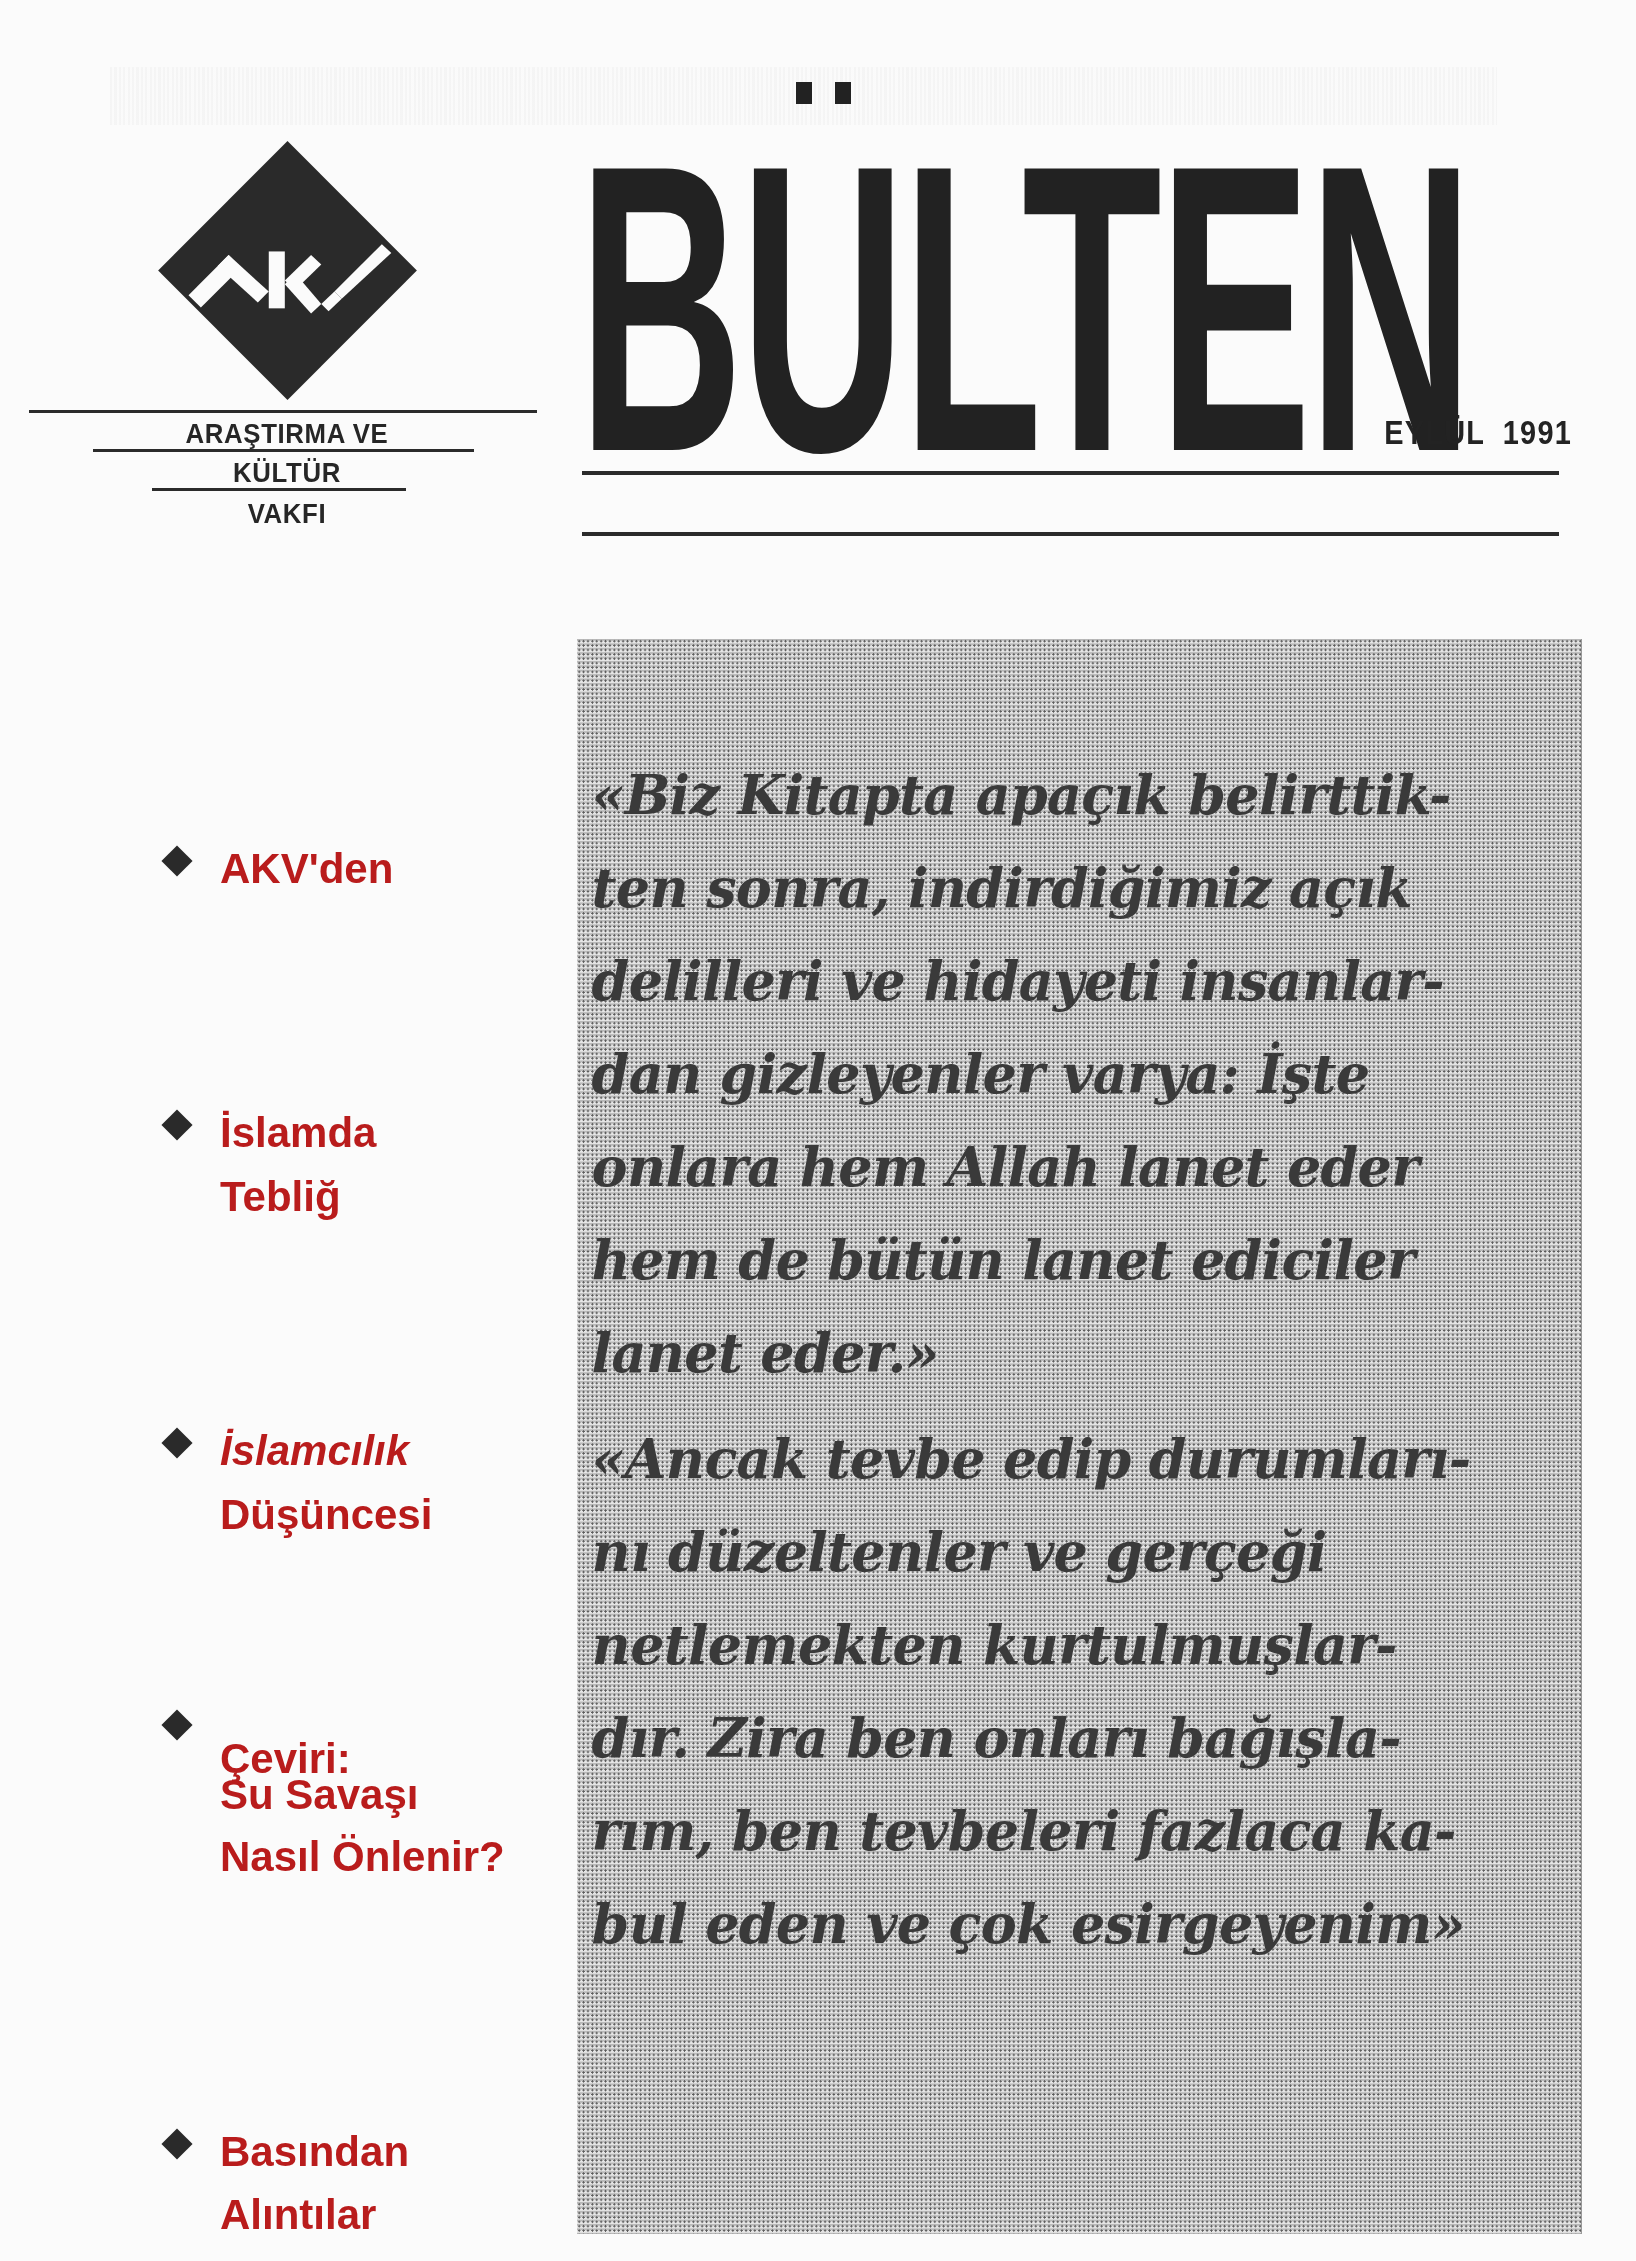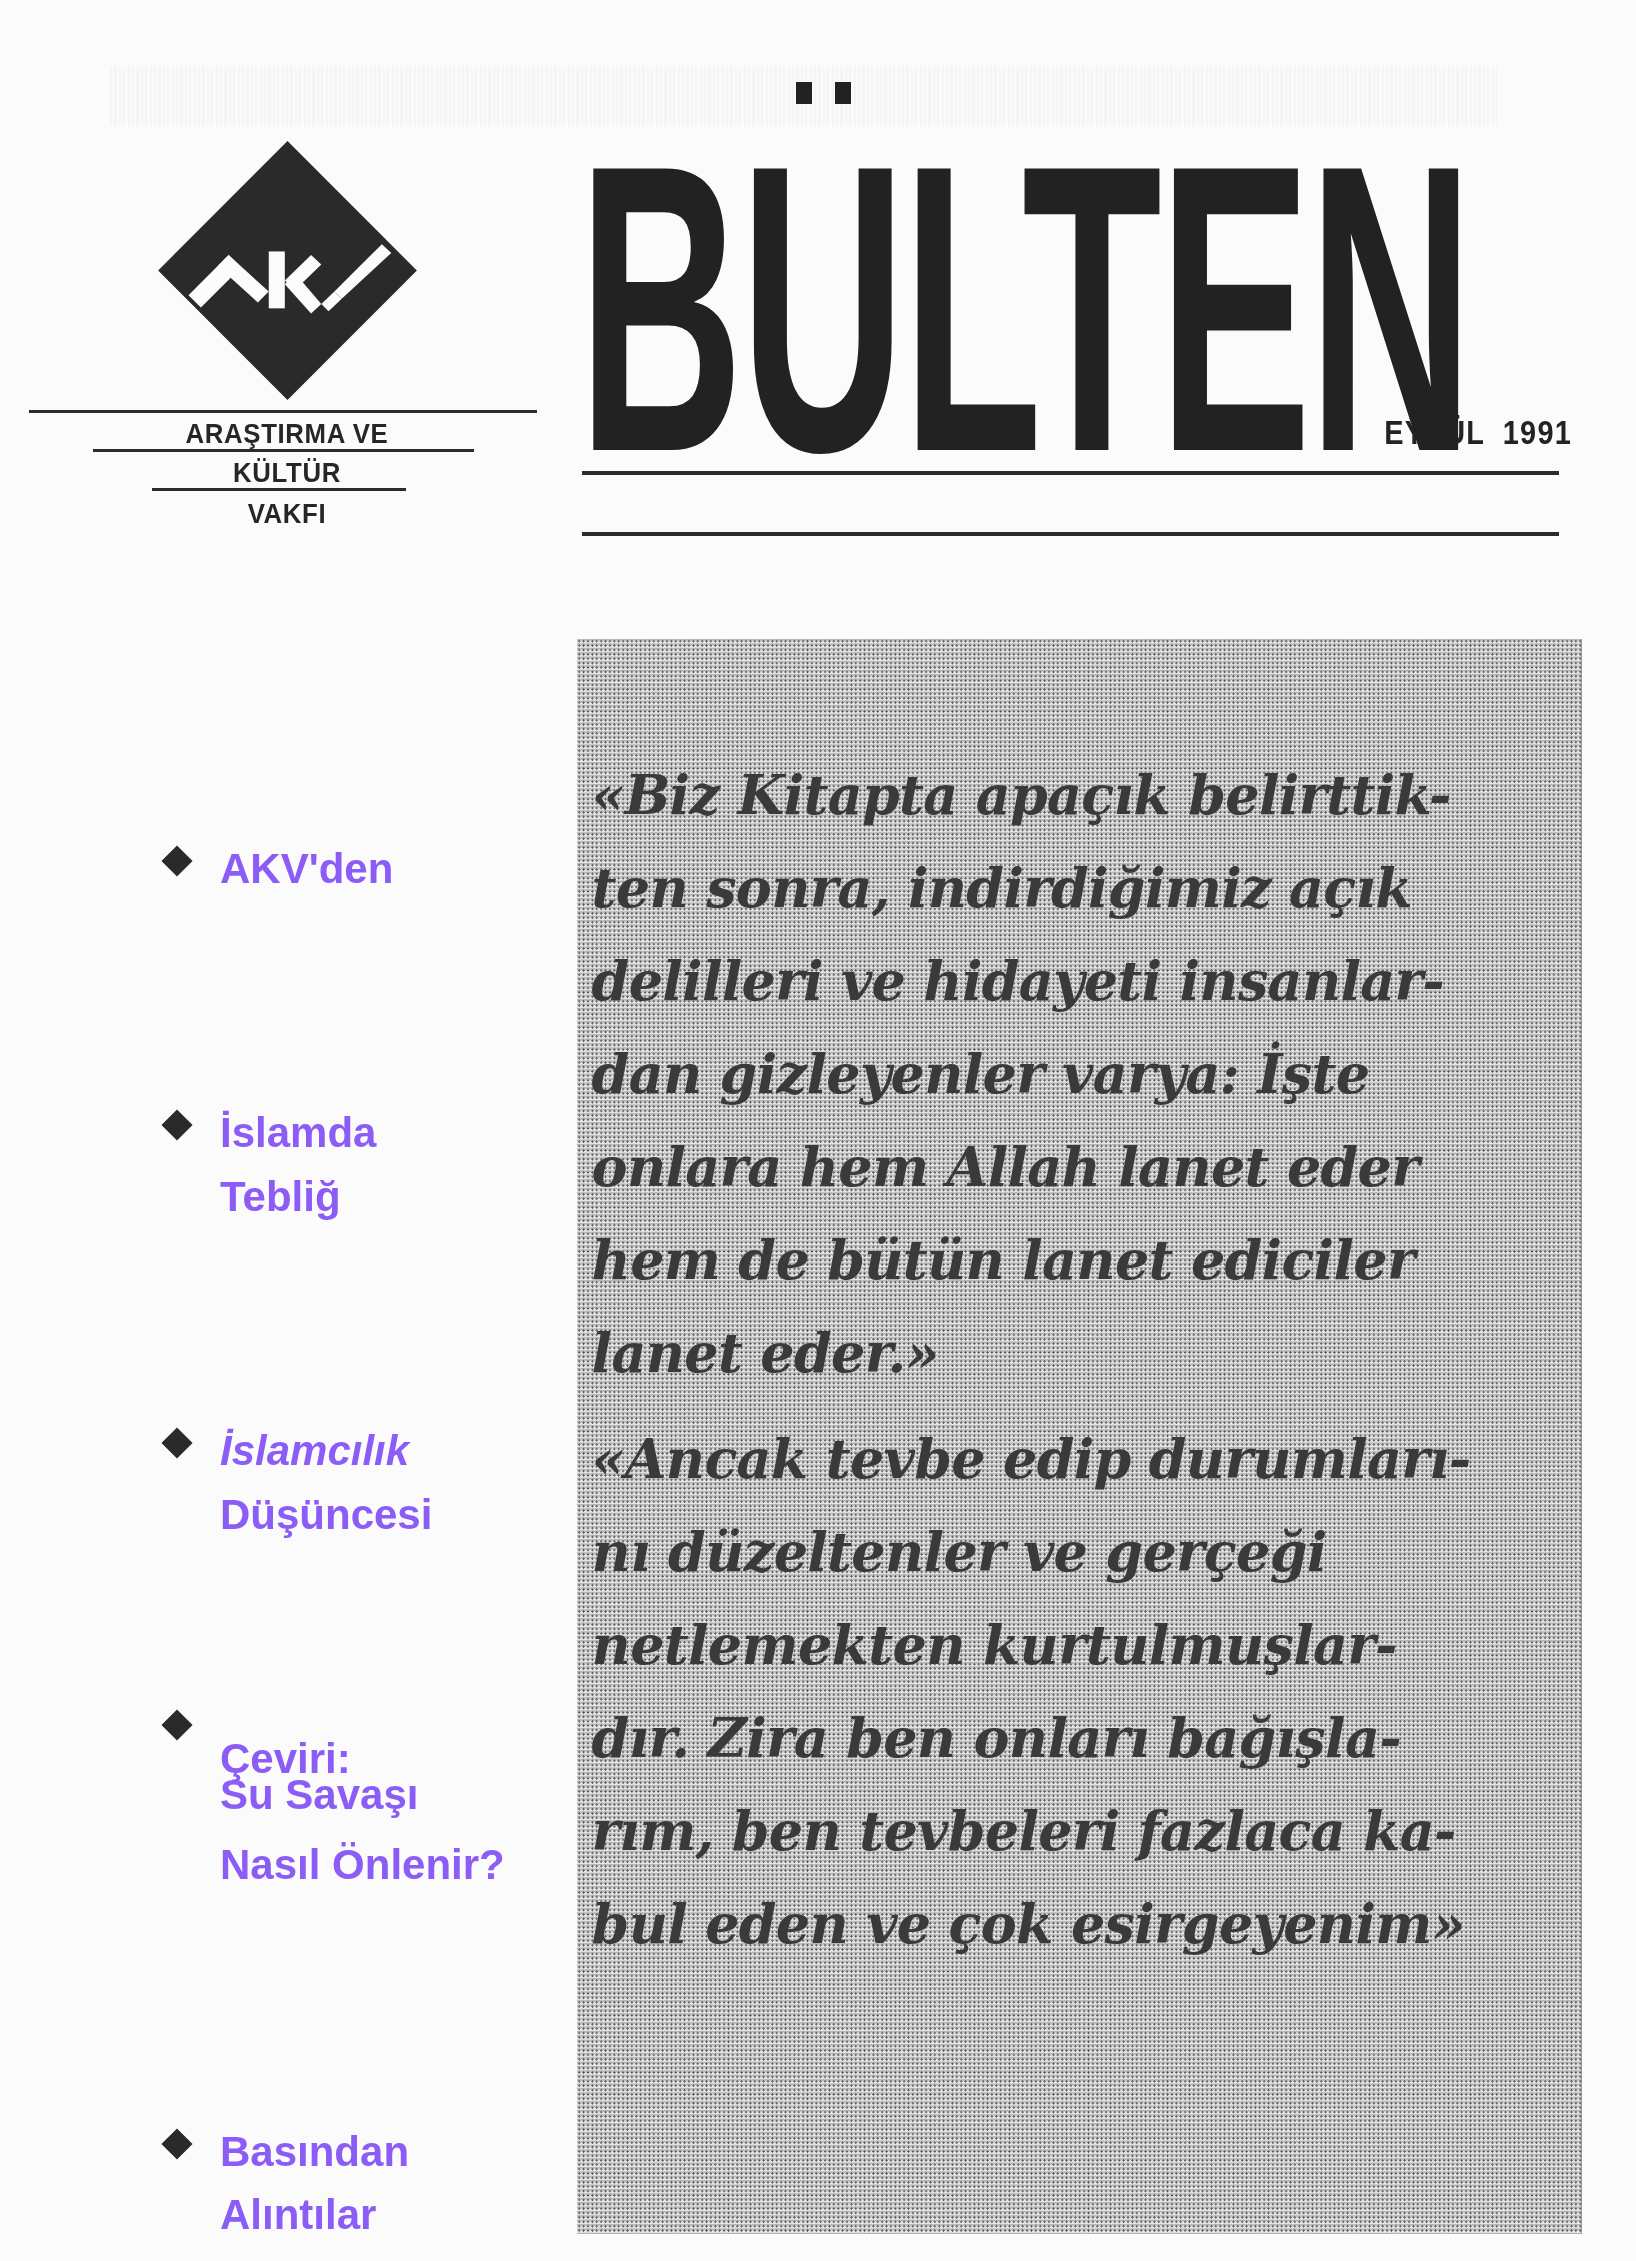--- a/index.html
+++ b/index.html
@@ -50,21 +50,21 @@
 
     
     .toc-item { left:166px; }
     .toc-bullet {
       position:absolute; left:0; top:13px; width:22px; height:22px;
       background:#2a2a2a; transform:rotate(45deg);
     }
     .toc-text {
       position:absolute; left:54px; top:0; white-space:nowrap;
       font-family:"Liberation Sans", sans-serif; font-weight:bold;
-      font-size:42px; line-height:63px; color:#8b5cf6;
+      font-size:42px; line-height:63px; color:#b91c1c;
     }
 
     
     .quote-box {
       left:577px; top:639px; width:1004px; height:1595px;
       background-color:#cfcfcf;
       background-image:
         radial-gradient(circle, #5a5a5a 0.9px, transparent 1.2px),
         repeating-linear-gradient(0deg, #e6e6e6 0 2.2px, #b9b9b9 2.2px 4.4px);
       background-size:4.4px 4.4px, 100% 4.4px;
@@ -130,21 +130,21 @@
 <div class="abs toc-item" style="top:1419px;">
   <span class="toc-bullet"></span>
   <span class="toc-text" style="top:0px;font-style:italic;">İslamcılık</span>
   <span class="toc-text" style="top:64px;">Düşüncesi</span>
 </div>
 
 <div class="abs toc-item" style="top:1701px;">
   <span class="toc-bullet"></span>
   <span class="toc-text" style="top:0px;margin-top:26px;">Çeviri:</span>
   <span class="toc-text" style="top:62px;">Su Savaşı</span>
-  <span class="toc-text" style="top:132px;">Nasıl Önlenir?</span>
+  <span class="toc-text" style="top:124px;">Nasıl Önlenir?</span>
 </div>
 
 <div class="abs toc-item" style="top:2120px;">
   <span class="toc-bullet"></span>
   <span class="toc-text" style="top:0px;">Basından</span>
   <span class="toc-text" style="top:63px;">Alıntılar</span>
 </div>
 
 <div class="abs quote-box">
   <div class="verse" style="top:110px;">

